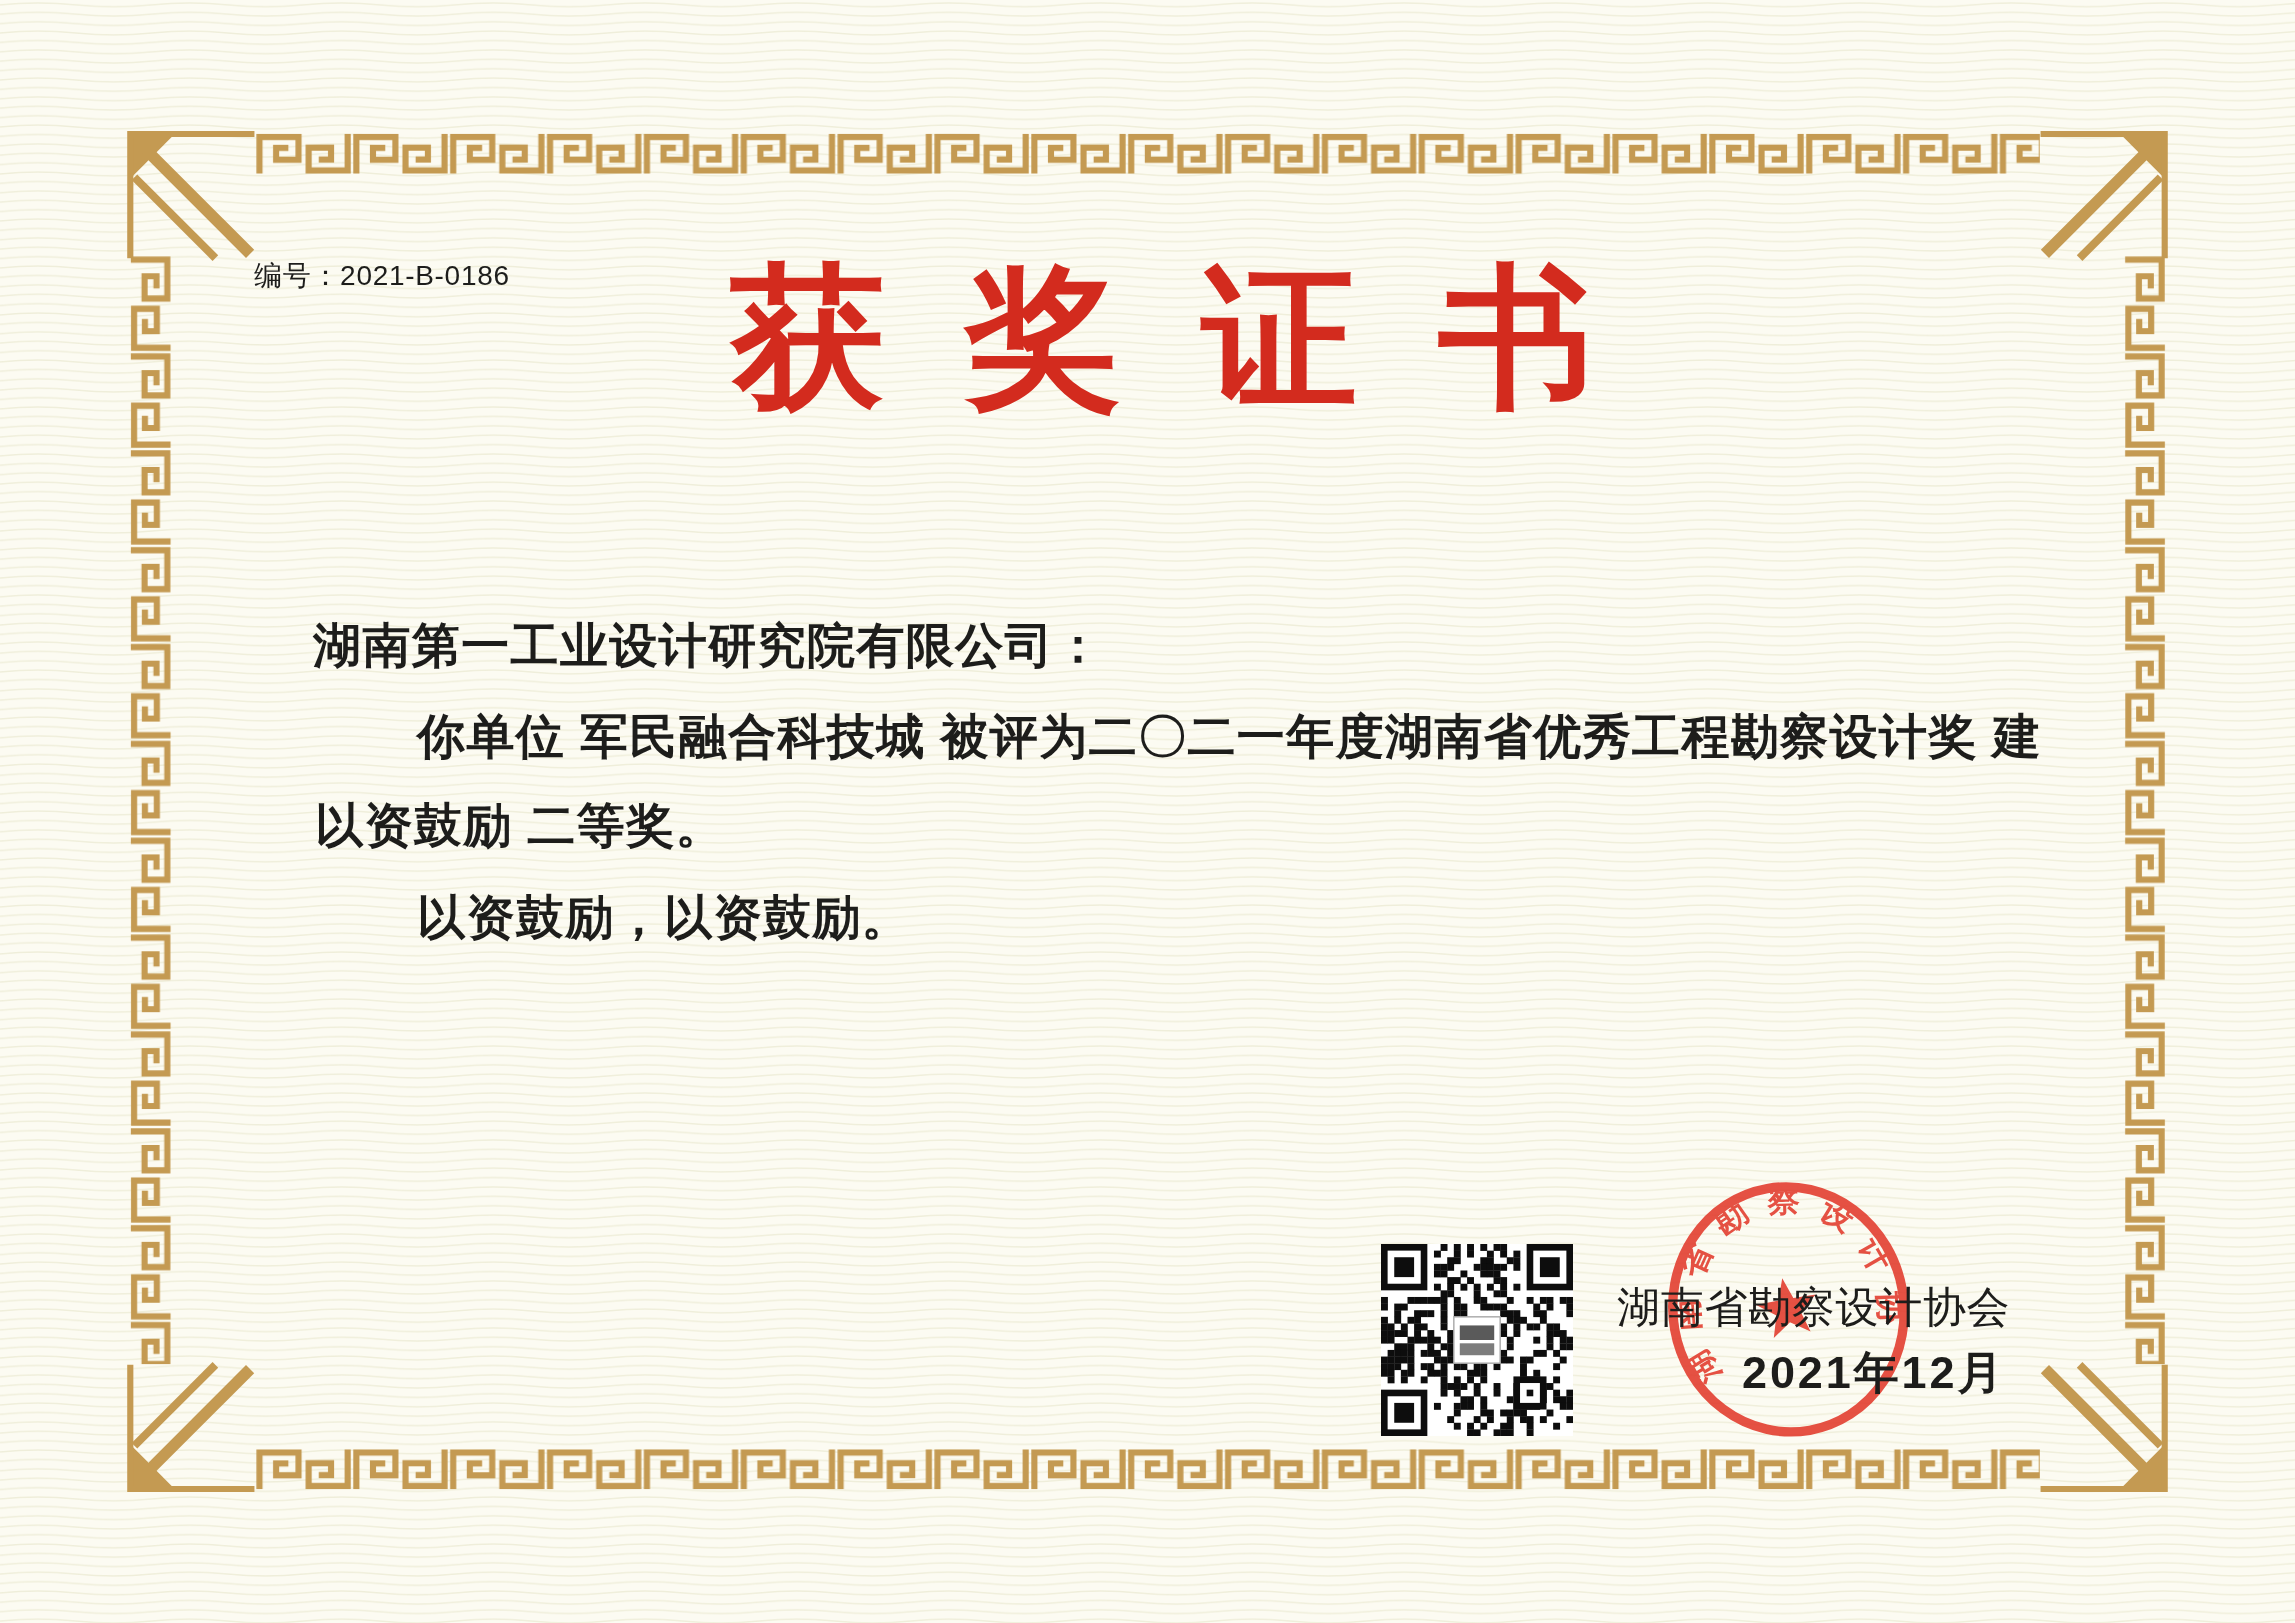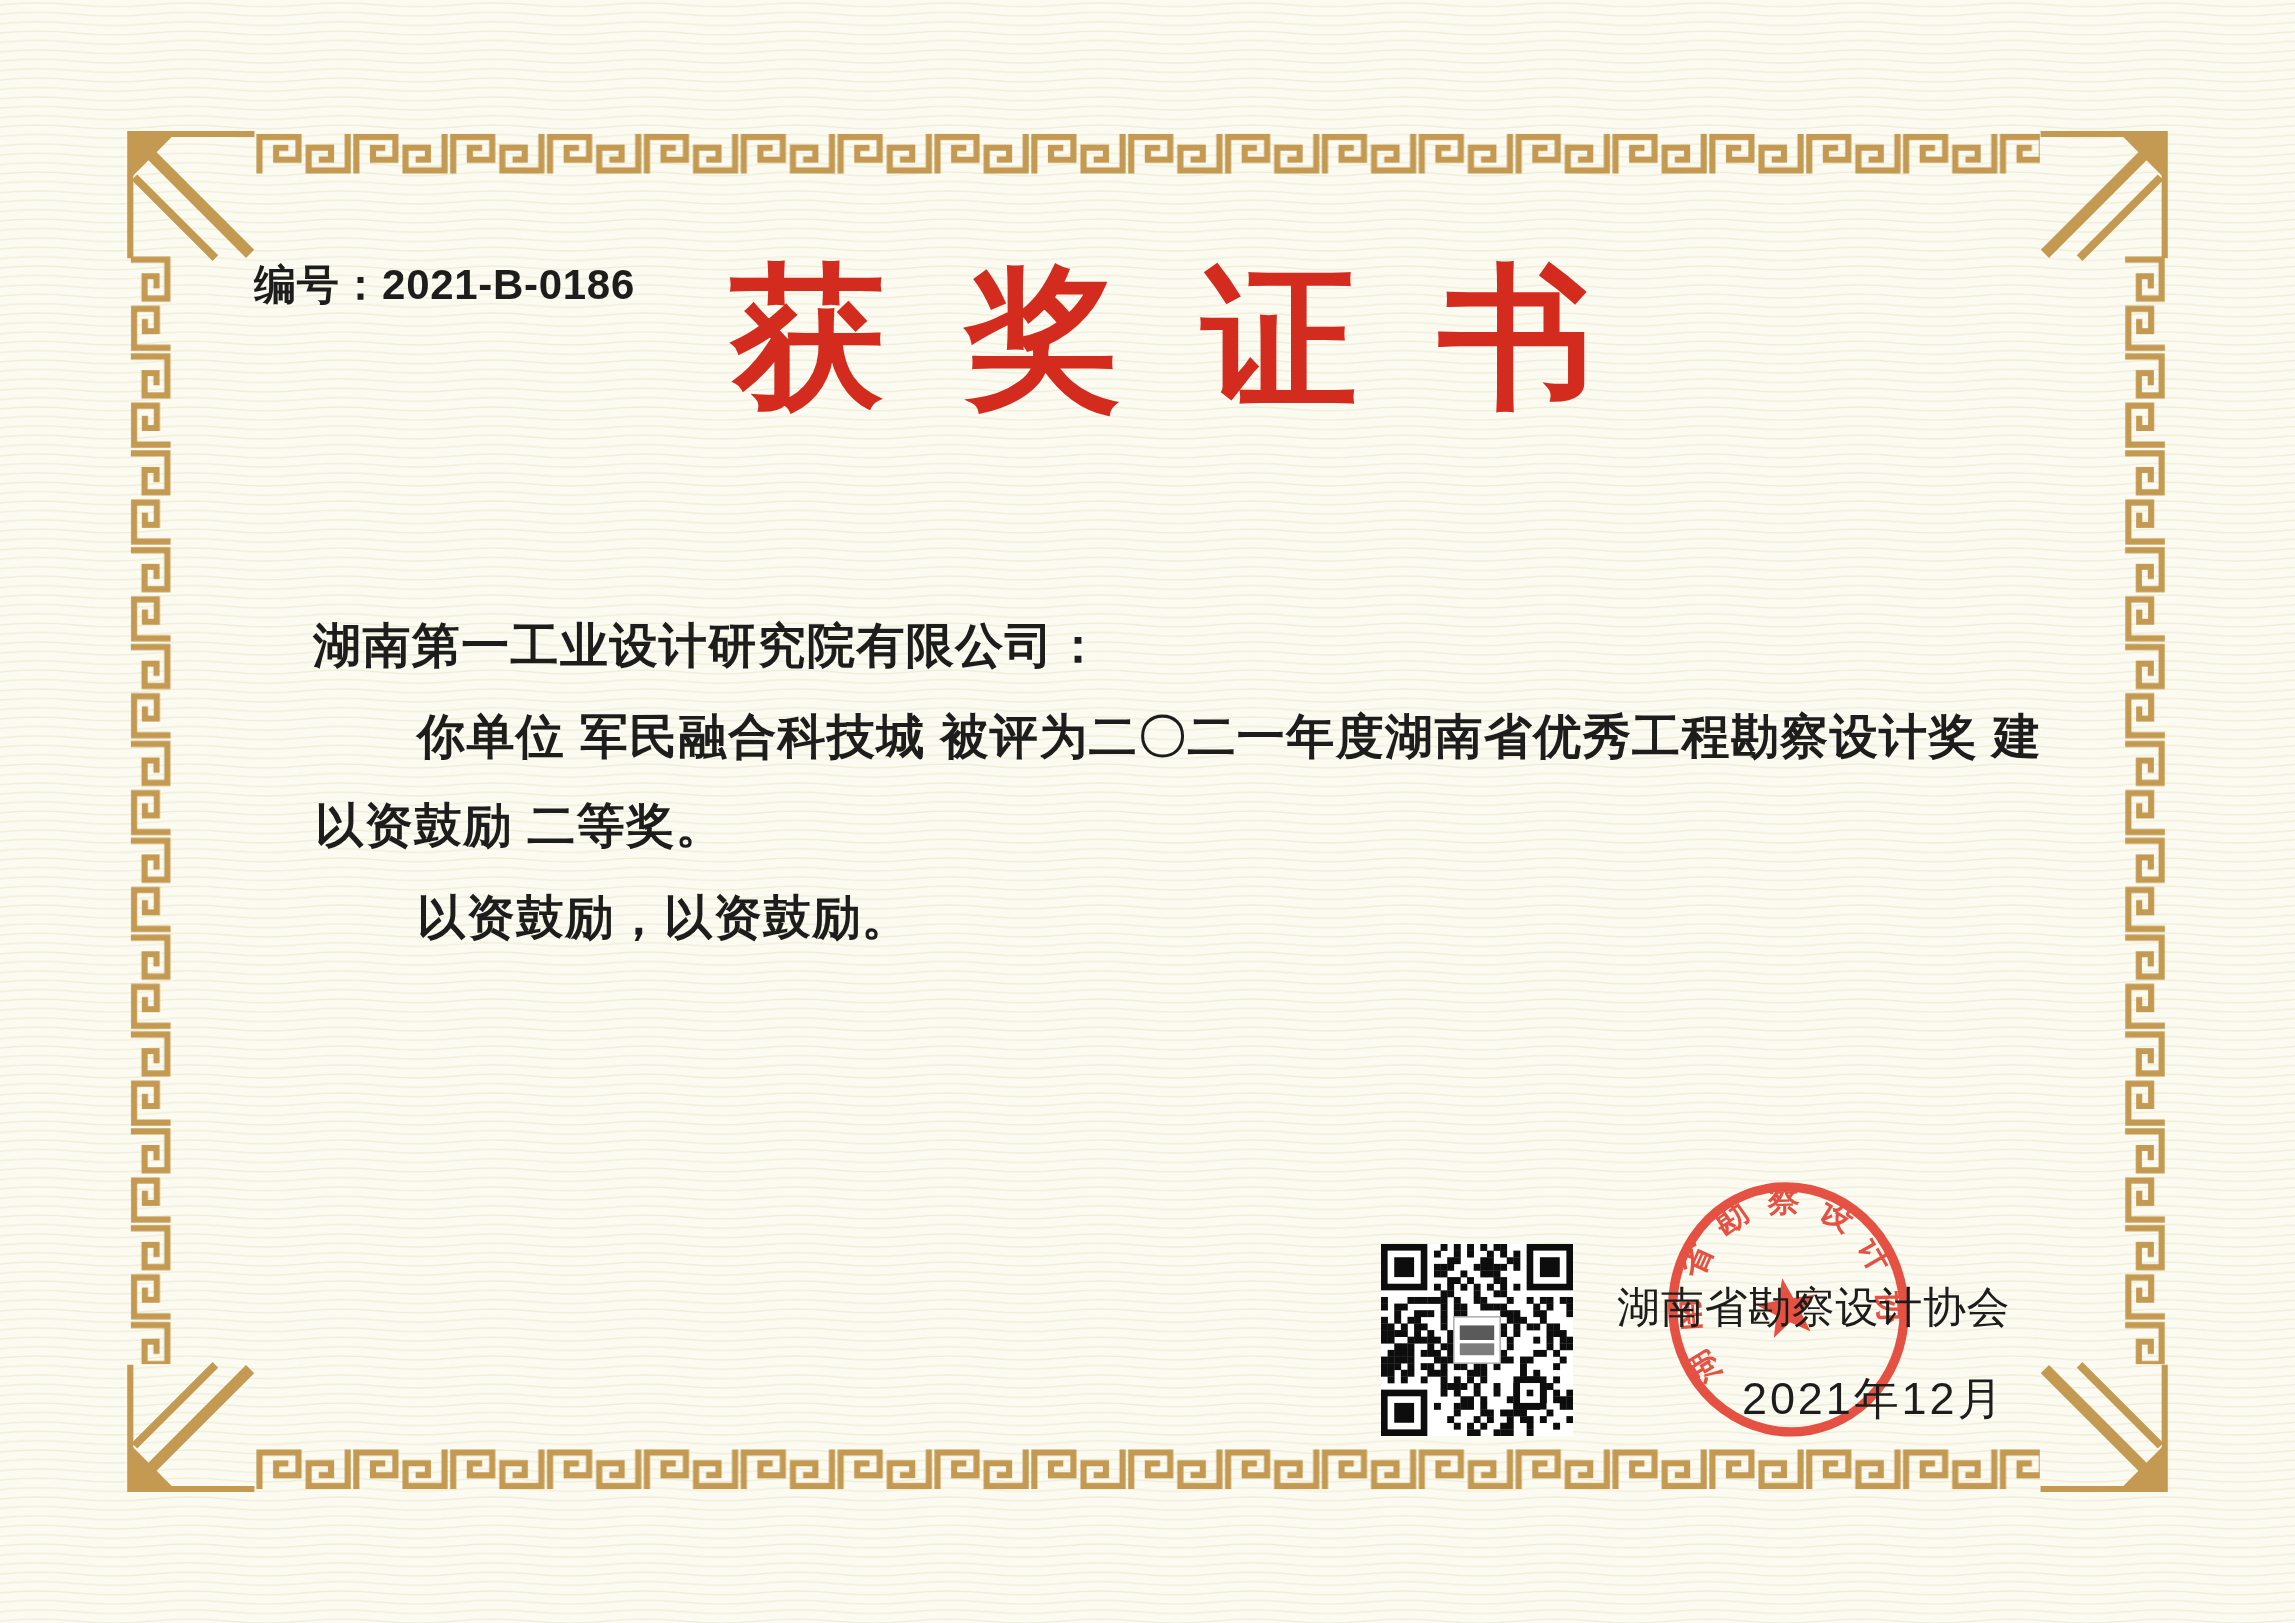--- a/index.html
+++ b/index.html
@@ -13,35 +13,35 @@
   html,body{margin:0;padding:0;background:#e8e8e8;}
   .stage{
     position:relative;width:2295px;height:1623px;overflow:hidden;
     background:var(--paper);
     font-family:"Liberation Sans",sans-serif;
     color:var(--text-black);
   }
   .abs{position:absolute;white-space:nowrap;}
   svg.bglayer{position:absolute;left:0;top:0;}
   .serial{
-    left:254px;top:257px;font-size:42px;font-weight:700;
+    left:254px;top:257px;font-size:28px;font-weight:400;
     letter-spacing:0.7px;
   }
   .cert-title{
     left:730px;top:273px;font-size:155px;font-weight:700;
     letter-spacing:81px;color:var(--title-red);
     font-family:Liberation Mono, monospace;line-height:1;
   }
   .bodyline{font-size:48px;font-weight:700;line-height:1;letter-spacing:1.4px;}
   .l1{left:313px;top:622px;}
   .l2{left:417px;top:713px;}
   .l3{left:315px;top:802px;}
   .l4{left:417px;top:894px;}
   .issuer{left:1617px;top:1279px;font-size:43px;font-weight:500;letter-spacing:0.7px;}
-  .idate{left:1742px;top:1343px;font-size:45px;font-weight:400;letter-spacing:2.9px;margin-top:26px;}
+  .idate{left:1742px;top:1343px;font-size:45px;font-weight:700;letter-spacing:2.9px;}
   .qr{left:1381px;top:1244px;}
   .sealsvg{left:1656px;top:1165px;}
   .gold-stroke{stroke:var(--border-gold);fill:none;}
   .gold-fill{fill:var(--border-gold);}
   .wavepath{stroke:var(--wave);fill:none;stroke-width:2;}
   .seal-ring{stroke:var(--seal-red);fill:none;}
   .seal-part{fill:var(--seal-red);}
   .seal-text{fill:var(--seal-red);font-size:45px;font-weight:700;font-family:"Liberation Serif",serif;}
 </style>
 </head>

